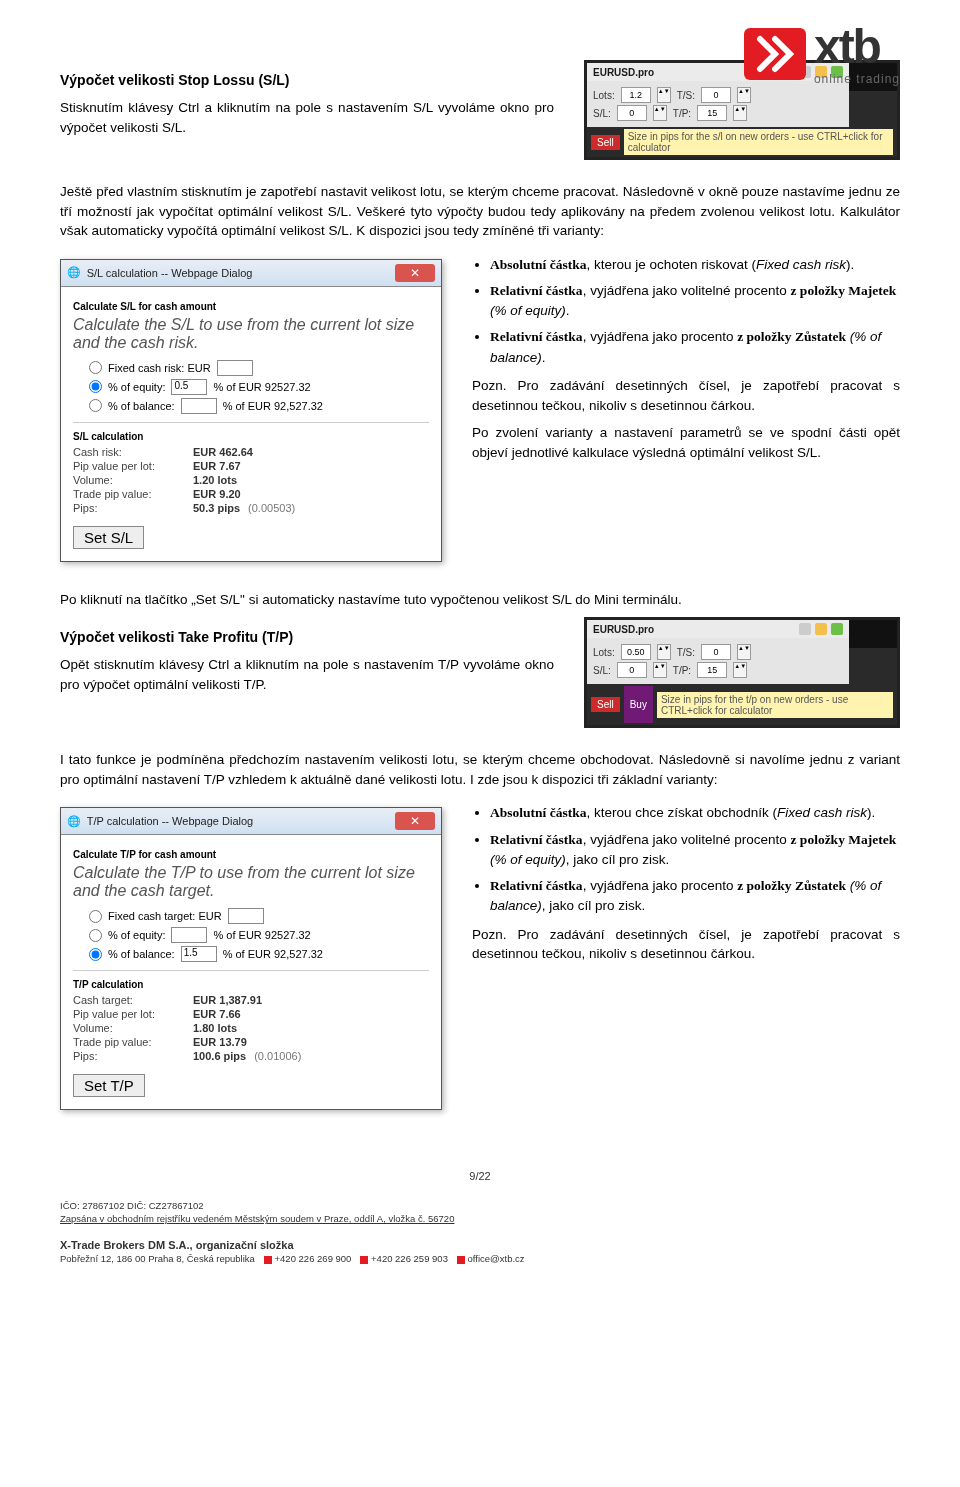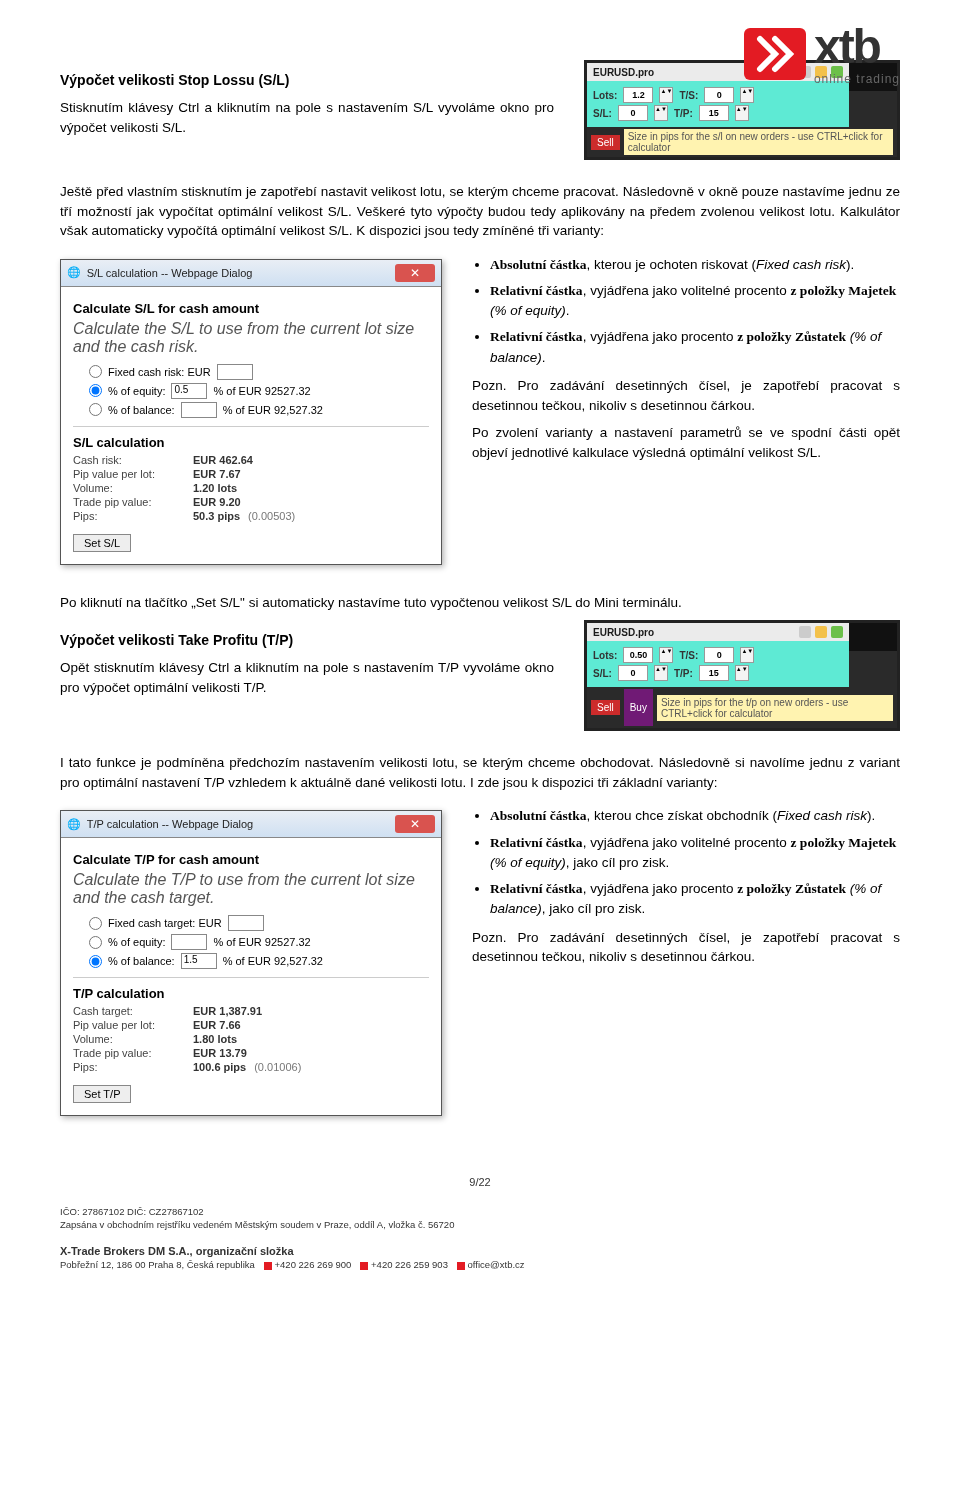--- a/index.html
+++ b/index.html
@@ -23,39 +23,39 @@
   i { font-style: italic; }
   .row { display:flex; gap: 30px; align-items:flex-start; }
   .col-text { flex: 1; }
 
   
   .dialog { width: 380px; border:1px solid #555; background:#f6f6f6; font-size:11px; font-family: 'Segoe UI', Tahoma, sans-serif; margin: 10px 0 20px 0; box-shadow: 2px 2px 6px rgba(0,0,0,0.3);}
   .dialog .titlebar { height:26px; background: linear-gradient(#e9eef5,#cfe0f2); border-bottom:1px solid #888; display:flex; align-items:center; padding:0 6px; justify-content:space-between;}
   .dialog .titlebar .title { display:flex;align-items:center;gap:6px; font-size:11px; color:#222;}
   .dialog .titlebar .close-btn { width:40px;height:18px;background:#d9534f;border-radius:3px;display:flex;align-items:center;justify-content:center;color:#fff;font-size:12px;cursor:default;}
   .dialog .body { padding: 8px 12px 12px 12px; background:#fff;}
-  .dialog .section-title { font-weight:bold; font-size:13px; margin: 6px 0 4px 0;}
+  .dialog .section-title { font-weight:bold; font-size:10px; margin: 6px 0 4px 0;}
   .dialog .desc { color:#555; font-size:16px; margin-bottom:8px;font-style:italic;}
   .dialog .opt { display:flex; align-items:center; gap:6px; margin: 3px 0 3px 16px; font-size:11px;}
   .dialog .opt input[type=radio]{margin:0;}
   .dialog .opt .inp { border:1px solid #888; background:#fff; height:14px; width:30px; font-size:10px; padding:0 2px; display:inline-block;}
   .dialog hr { border:none; border-top:1px solid #ccc; margin:8px 0;}
   .calc-row { display:flex; gap:10px; margin:2px 0; font-size:11px;}
   .calc-row .k { width:110px; color:#444;}
   .calc-row .v { font-weight:bold; color:#333;}
   .calc-row .g { color:#777; font-weight:normal; margin-left:8px;}
-  .dialog .btn { margin-top:10px; border:1px solid #888; background:#eee; padding:2px 10px; font-size:11px; display:inline-block;}
+  .dialog .btn { margin-top:10px; border:1px solid #888; background:#eee; padding:2px 10px; font-size:15px; display:inline-block;}
 
   
   .miniterm { width: 310px; border:3px solid #222; background:#2a2a2a; font-size:10px; font-family: Tahoma, sans-serif; margin-bottom:14px;}
   .miniterm .mt-head { background:#ebebeb; color:#000; padding:3px 6px; display:flex; align-items:flex-end; justify-content:space-between;}
   .miniterm .mt-head .sym { font-weight:bold; color:#1a1a1a;}
   .miniterm .mt-head .icons { display:flex;gap:4px;align-items:center;}
   .miniterm .mt-head .icons span { width:12px;height:12px;display:inline-block;background:#ccc;border-radius:2px;}
-  .miniterm .mt-body { background:#5eead4; padding:4px 6px;font-weight:bold;}
+  .miniterm .mt-body { background:#e5e5e5; padding:4px 6px;}
   .mt-row { display:flex; gap:6px; align-items:center; margin:2px 0;}
   .mt-row label { color:#333;}
   .mt-row .field { border:1px solid #999; background:#fff; width:24px; height:14px; font-size:9px; display:inline-flex;align-items:center;justify-content:center; padding:0 2px;}
   .mt-row .spin { width:12px;height:14px;border:1px solid #999;background:#f4f4f4;display:flex;flex-direction:column;justify-content:space-between;font-size:6px;align-items:center;}
   .miniterm .btm { display:flex; align-items:center; gap:4px; padding:2px 4px;}
   .miniterm .sell { background:#cc2b2b;color:#fff;padding:2px 6px;}
   .miniterm .buy  { background:#701a75;color:#fff;padding:13px 6px;}
   .miniterm .hint { background:#fff3b0; color:#555; flex:1; padding:2px 4px;}
   .miniterm .spark { width:48px; height:28px; background:#111; margin-left:auto;}
   .miniterm .top-wrap { display:flex; align-items:stretch;}
@@ -320,21 +320,21 @@
           <li><b>Relativní částka</b>, vyjádřena jako volitelné procento <b>z položky Majetek</b><i> (% of equity)</i>, jako cíl pro zisk.</li>
           <li><b>Relativní částka</b>, vyjádřena jako procento <b>z položky Zůstatek</b><i> (% of balance)</i>, jako cíl pro zisk.</li>
         </ul>
       <p>Pozn. Pro zadávání desetinných čísel, je zapotřebí pracovat s desetinnou tečkou, nikoliv s desetinnou čárkou.</p>
     </div>
   </div>
 
   <div class="footer">
     <div class="pagination">9/22</div>
     <div class="line">IČO: 27867102 DIČ: CZ27867102</div>
-    <div class="line" style="">Zapsána v obchodním rejstříku vedeném Městským soudem v Praze, oddíl A, vložka č. 56720</div>
+    <div class="line" style="text-decoration:underline;">Zapsána v obchodním rejstříku vedeném Městským soudem v Praze, oddíl A, vložka č. 56720</div>
     <br>
     <div class="line bold">X-Trade Brokers DM S.A., organizační složka</div>
     <div class="line">
       <span>Pobřežní 12, 186 00 Praha 8, Česká republika</span>
       <span class="sq"></span><span>+420 226 269 900</span>
       <span class="sq"></span><span>+420 226 259 903</span>
       <span class="sq"></span><span>office@xtb.cz</span>
     </div>
   </div>
 

